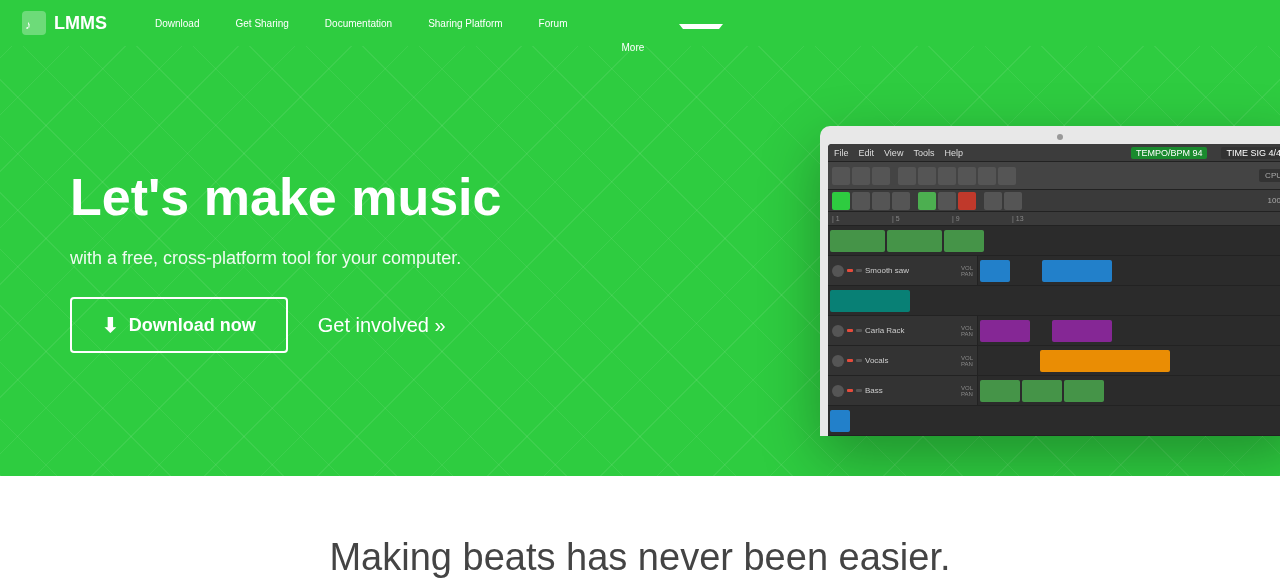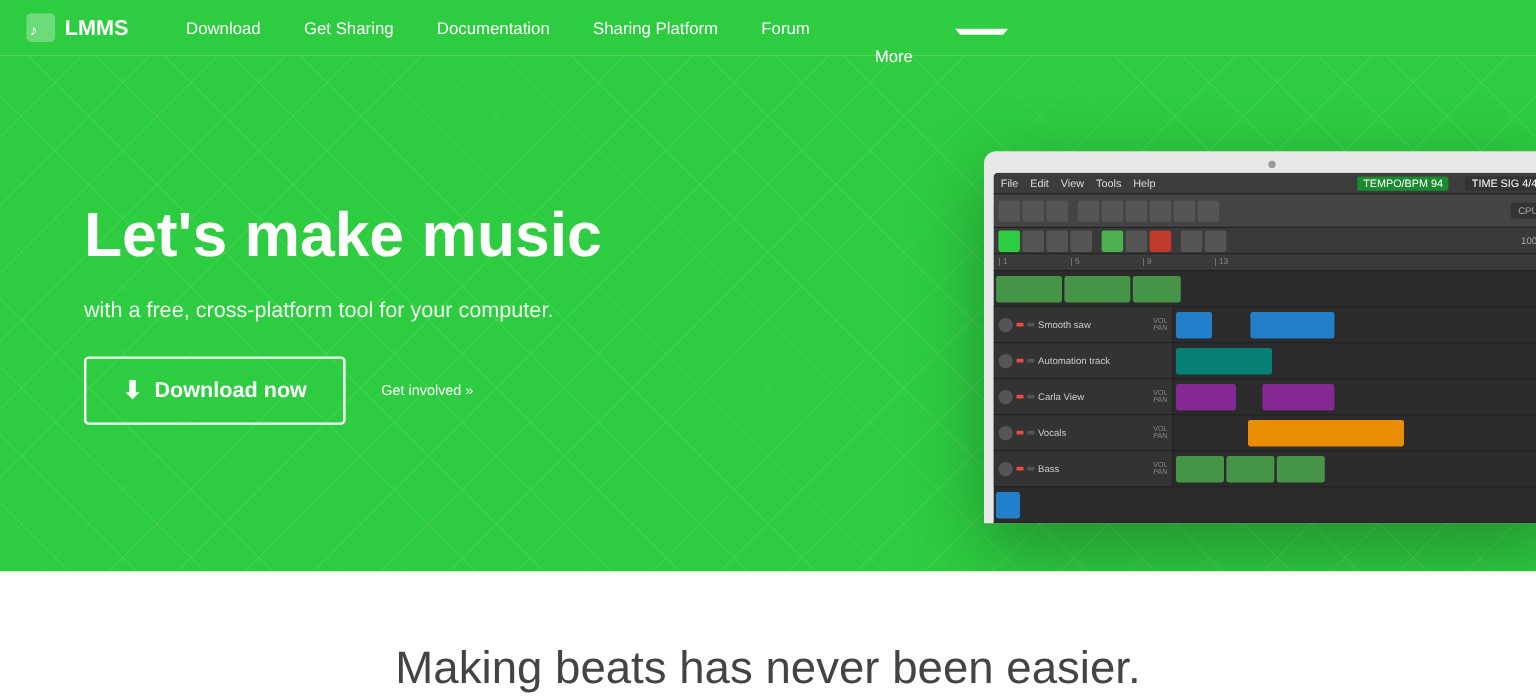--- a/index.html
+++ b/index.html
@@ -31,21 +31,21 @@
     }
     .nav-links {
       display: flex;
       align-items: center;
       gap: 0;
       list-style: none;
     }
     .nav-links li a, .nav-links li span {
       color: #fff;
       text-decoration: none;
-      font-size: 14px;
+      font-size: 10px;
       padding: 16px 18px;
       height: 46px;
       display: flex;
       align-items: center;
       cursor: pointer;
       font-weight: 400;
     }
     .nav-more {
       display: flex;
       align-items: center;
@@ -131,21 +131,21 @@
       display: flex;
       align-items: center;
       gap: 10px;
       text-decoration: none;
     }
     .download-arrow {
       font-size: 20px;
     }
     .btn-get-involved {
       color: #fff;
-      font-size: 12px;
+      font-size: 20px;
       font-weight: 400;
       text-decoration: none;
       cursor: pointer;
     }
 
     
     .hero-screenshot {
       position: absolute;
       right: -20px;
       top: 80px;
@@ -417,41 +417,31 @@
                   </div>
               </div>
               <div class="track-timeline">
                 <div class="track-block block-blue" style="width:30px;"></div>
                 <div style="width:30px;"></div>
                 <div class="track-block block-blue" style="width:70px;"></div>
               </div>
             </div>
 
             <div class="track-row">
+              <div class="track-timeline">
+                <div class="track-block block-teal" style="width:80px;"></div>
+              </div>
+            </div>
+
+            <div class="track-row">
               <div class="track-controls">
                 <div class="track-gear"></div>
                 <div style="width:6px;height:3px;background:#e74c3c;border-radius:1px;"></div>
                 <div style="width:6px;height:3px;background:#555;border-radius:1px;"></div>
-                <span class="track-name">Automation track</span>
-                <div class="track-vol-pan" style="visibility:hidden;">
-                    <span>VOL</span>
-                    <span>PAN</span>
-                  </div>
-              </div>
-              <div class="track-timeline">
-                <div class="track-block block-teal" style="width:80px;"></div>
-              </div>
-            </div>
-
-            <div class="track-row">
-              <div class="track-controls">
-                <div class="track-gear"></div>
-                <div style="width:6px;height:3px;background:#e74c3c;border-radius:1px;"></div>
-                <div style="width:6px;height:3px;background:#555;border-radius:1px;"></div>
-                <span class="track-name">Carla View</span>
+                <span class="track-name">Carla Rack</span>
                 <div class="track-vol-pan">
                     <span>VOL</span>
                     <span>PAN</span>
                   </div>
               </div>
               <div class="track-timeline">
                 <div class="track-block block-purple" style="width:50px;"></div>
                 <div style="width:20px;"></div>
                 <div class="track-block block-purple" style="width:60px;"></div>
               </div>

